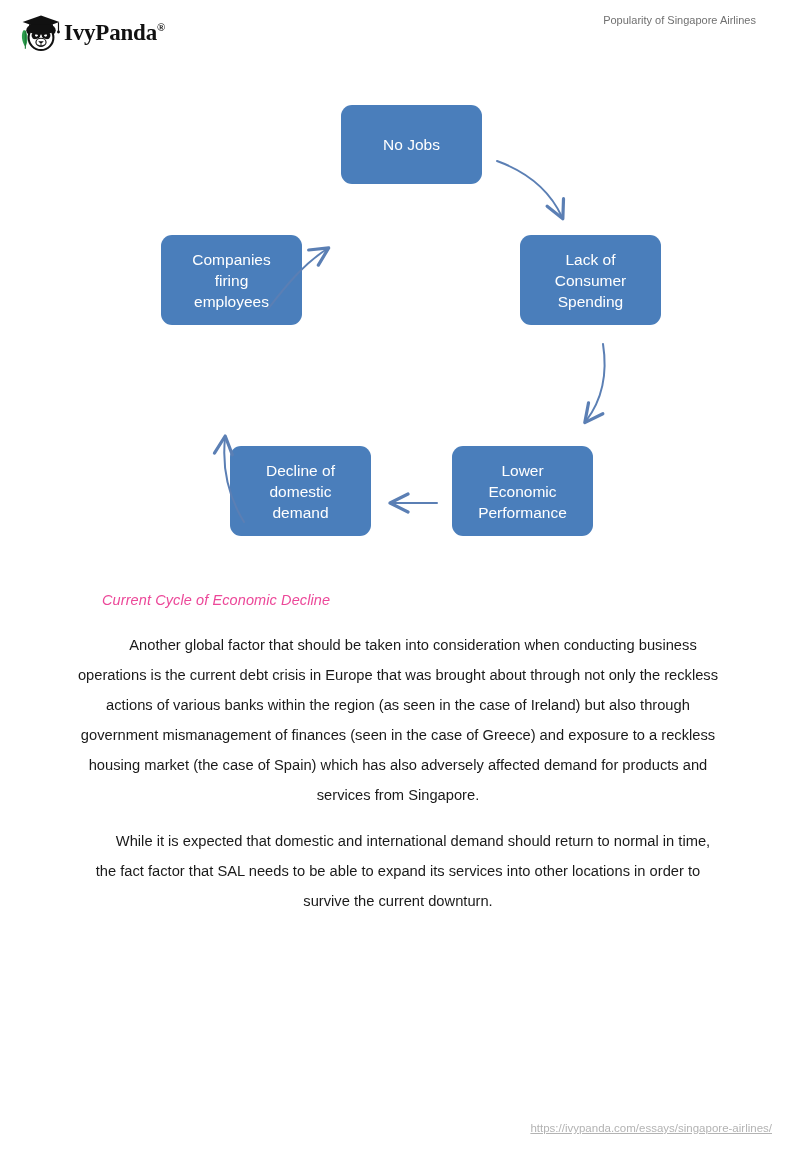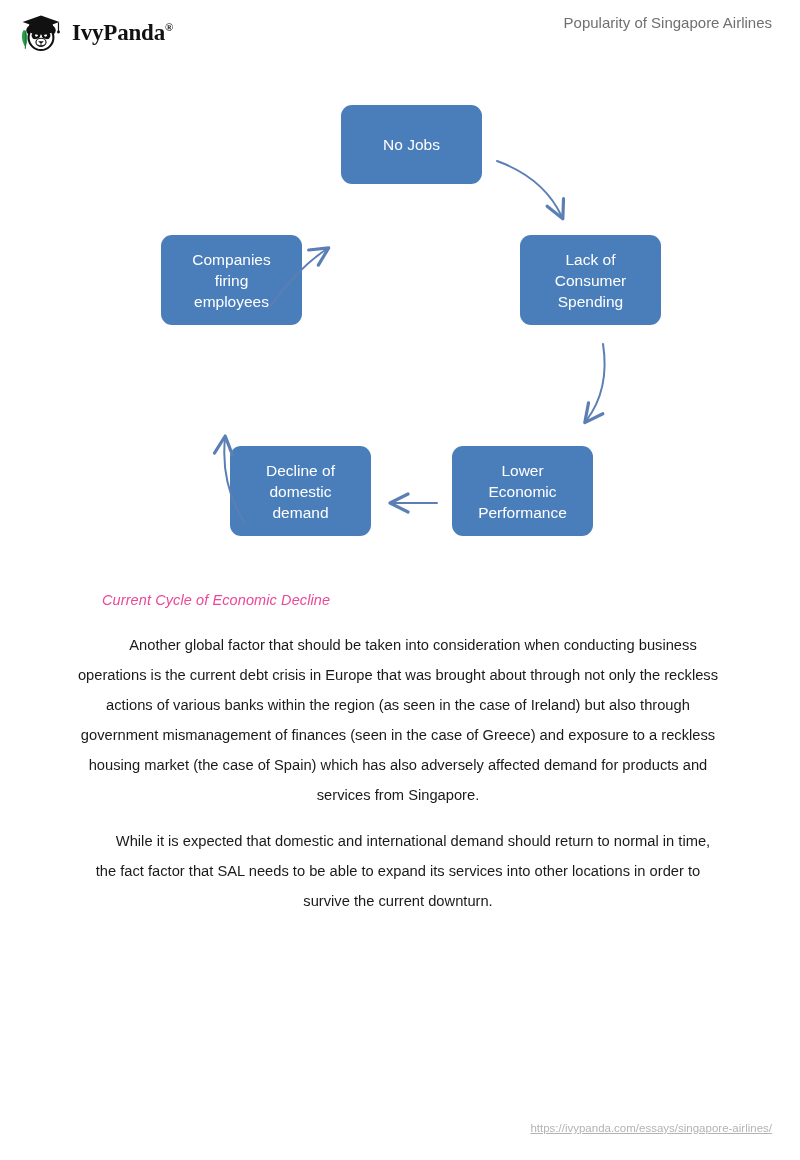--- a/index.html
+++ b/index.html
@@ -24,21 +24,20 @@
     top: 0; left: 0;
     width: 800px;
     height: 62px;
   }
   .brand {
     position: absolute;
     left: 18px;
     top: 10px;
     display: flex;
     align-items: center;
-    gap: 8px;
   }
   .brand-mark {
     width: 46px;
     height: 46px;
     display: block;
   }
   .brand-name {
     font-family: "Liberation Serif", serif;
     font-size: 23px;
     font-weight: bold;
@@ -47,23 +46,23 @@
     position: relative;
     white-space: nowrap;
   }
   .brand-reg {
     font-size: 11px;
     vertical-align: super;
     font-weight: bold;
   }
   .running-head {
     position: absolute;
-    right: 28px;
+    right: 44px;
     top: 14px;
-    font-size: 15px;
+    font-size: 11px;
     color: #707070;
     white-space: nowrap;
   }
 
   
   .figure-wrap {
     position: absolute;
     top: 88px;
     left: 0;
     width: 736px;

